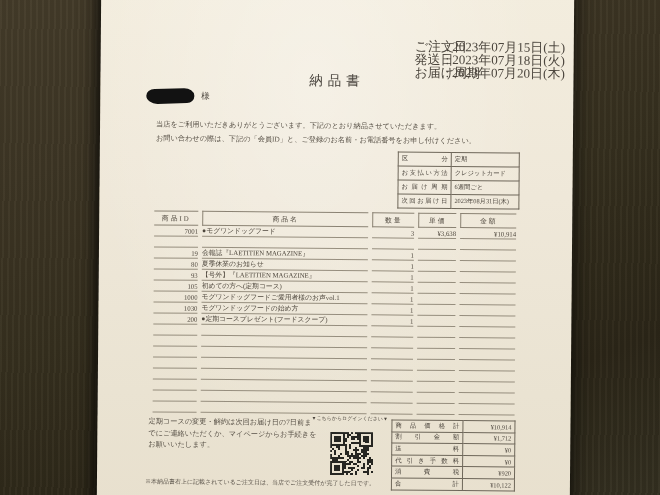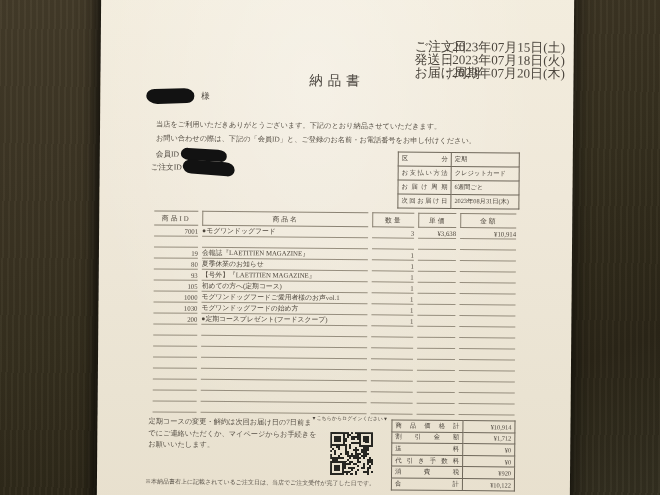--- a/index.html
+++ b/index.html
@@ -89,30 +89,20 @@
     <div class="customer">
       <span class="redact name-redact"></span>
       <span class="honorific">様</span>
     </div>
 
     <div class="greeting">
       <div>当店をご利用いただきありがとうございます。下記のとおり納品させていただきます。</div>
       <div>お問い合わせの際は、下記の「会員ID」と、ご登録のお名前・お電話番号をお申し付けください。</div>
     </div>
 
-    <div class="member-ids">
-      <div class="id-line">
-        <span>会員ID</span>
-        <span class="redact id-redact-1"></span>
-      </div>
-      <div class="id-line">
-        <span>ご注文ID</span>
-        <span class="redact id-redact-2"></span>
-      </div>
-    </div>
 
     <table class="info">
       <tbody>
           <tr>
         <td class="lbl">区分</td>
         <td>定期</td>
       </tr>
       <tr>
         <td class="lbl">お支払い方法</td>
         <td>クレジットカード</td>

